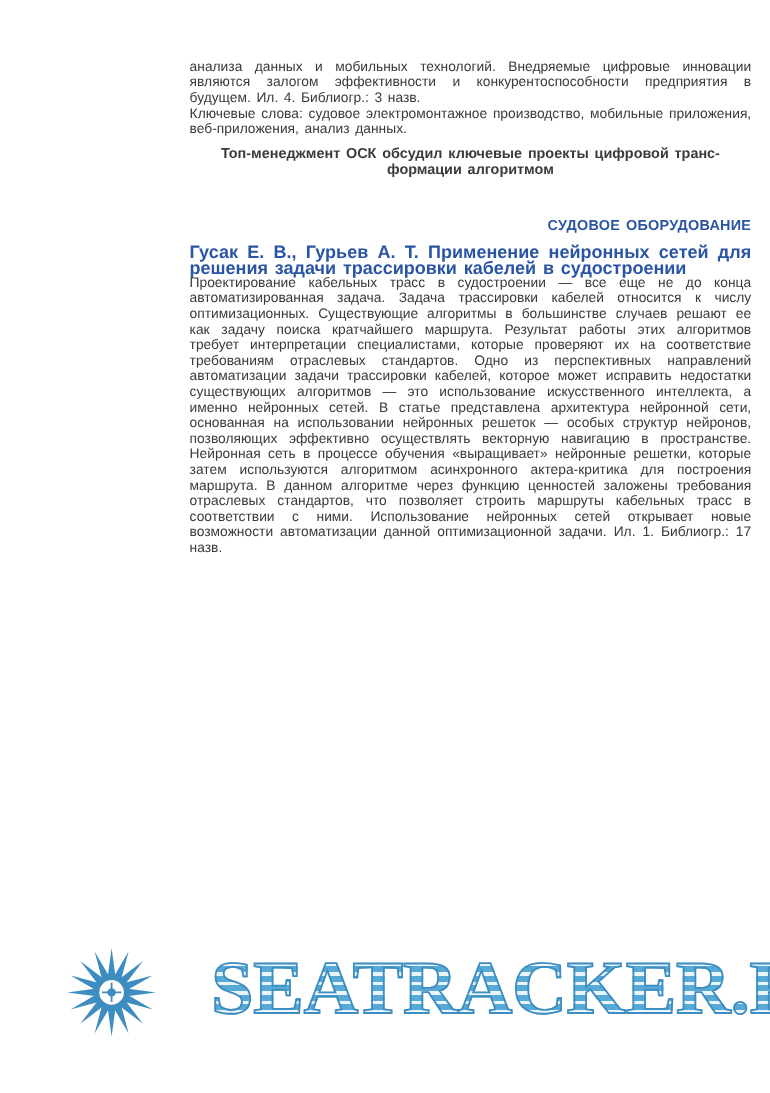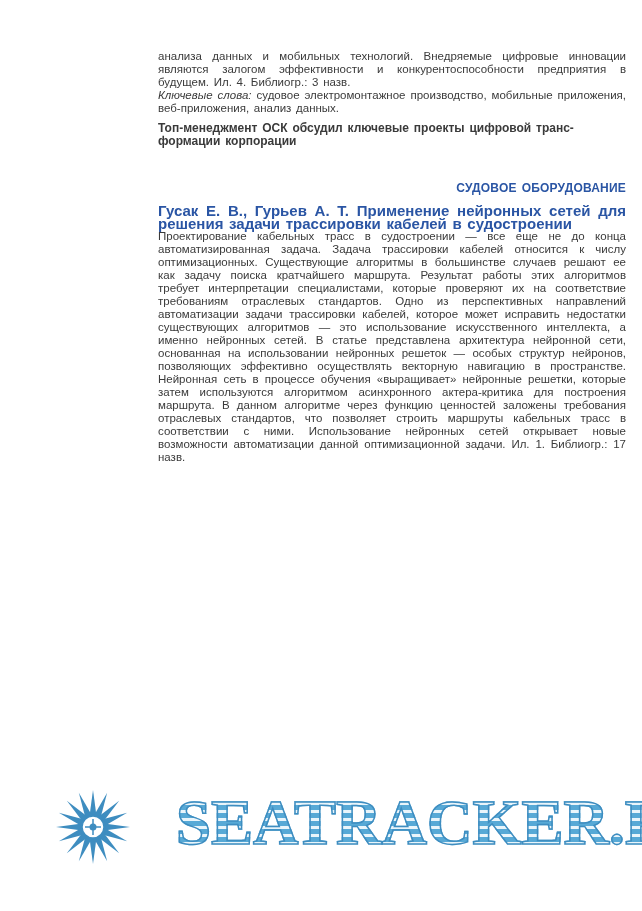--- a/index.html
+++ b/index.html
@@ -14,27 +14,27 @@
   }
   .content{
     position:absolute;
     left:122px;top:50px;width:468px;
     font-size:11.5px;line-height:13px;
     text-align:justify;
     word-spacing:1.5px;
   }
   .para{margin:0;}
   .kw{margin:0;}
-  .kw .kw-label{font-style:italic;}
+  .kw .kw-label{}
   .news-title{
     margin:7px 0 0 0;
     font-weight:bold;
     font-size:12px;
     color:#3a3a3a;
-    text-align:left;
+    text-align:center;
   }
   .news-title span{display:block;}
   .section-heading{
     margin:34px 0 9px -17px;
     font-weight:bold;
     font-size:12px;
     color:#2a55a4;
     text-align:right;
     letter-spacing:0.2px;
   }
@@ -75,21 +75,21 @@
 <div class="page">
 
   <div class="content">
 
     <p class="para">анализа данных и мобильных технологий. Внедряемые цифровые инновации являются залогом эффективности и конкурентоспособности предприятия в будущем. Ил. 4. Библиогр.: 3 назв.</p>
 
     <p class="kw"><span class="kw-label">Ключевые слова:</span><span> судовое электромонтажное производство, мобильные приложения, веб-приложения, анализ данных.</span></p>
 
     <p class="news-title">
       <span>Топ-менеджмент ОСК обсудил ключевые проекты цифровой транс-</span>
-      <span>формации корпорации</span>
+      <span>формации алгоритмом</span>
     </p>
 
     <h2 class="section-heading">СУДОВОЕ ОБОРУДОВАНИЕ</h2>
 
     <p class="article-title">Гусак Е. В., Гурьев А. Т. Применение нейронных сетей для решения задачи трассировки кабелей в судостроении</p>
 
     <p class="abstract">Проектирование кабельных трасс в  судостроении — все еще не до конца автоматизированная задача. Задача трассировки кабелей относится к числу оптимизационных. Существующие алгоритмы в большинстве случаев решают ее как задачу поиска кратчайшего маршрута. Результат работы этих алгоритмов требует интерпретации специалистами, которые проверяют их на соответствие требованиям отраслевых стандартов. Одно из перспективных направлений автоматизации задачи трассировки кабелей, которое может исправить недостатки существующих алгоритмов — это использование искусственного интеллекта, а именно нейронных сетей. В статье представлена архитектура нейронной сети, основанная на использовании нейронных решеток — особых структур нейронов, позволяющих эффективно осуществлять векторную навигацию в пространстве. Нейронная сеть в процессе обучения «выращивает» нейронные решетки, которые затем используются алгоритмом асинхронного актера-критика для построения маршрута. В данном алгоритме через функцию ценностей заложены требования отраслевых стандартов, что позволяет строить маршруты кабельных трасс в соответствии с ними. Использование нейронных сетей открывает новые возможности автоматизации данной оптимизационной задачи. Ил. 1. Библиогр.: 17 назв.</p>
 
 
   </div>

